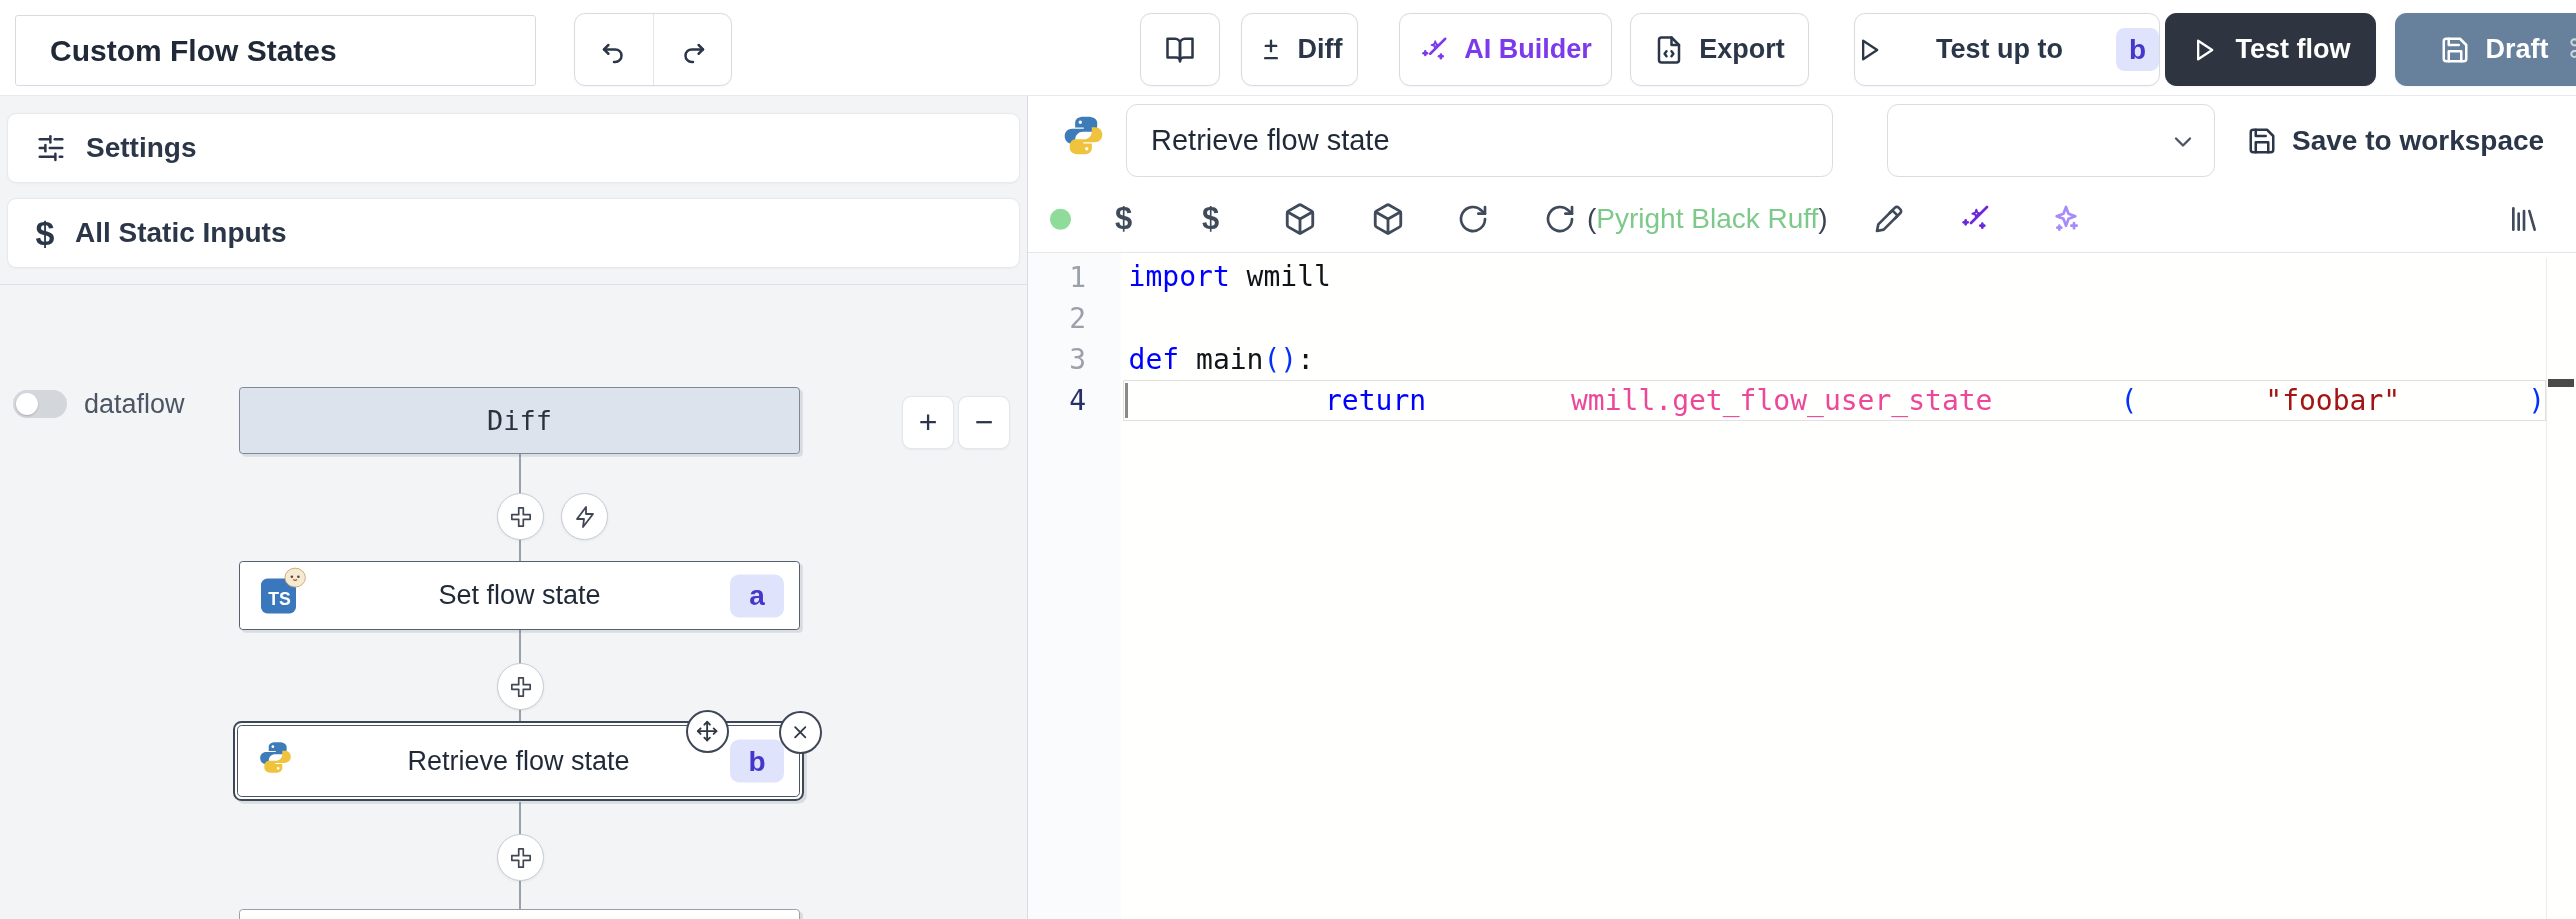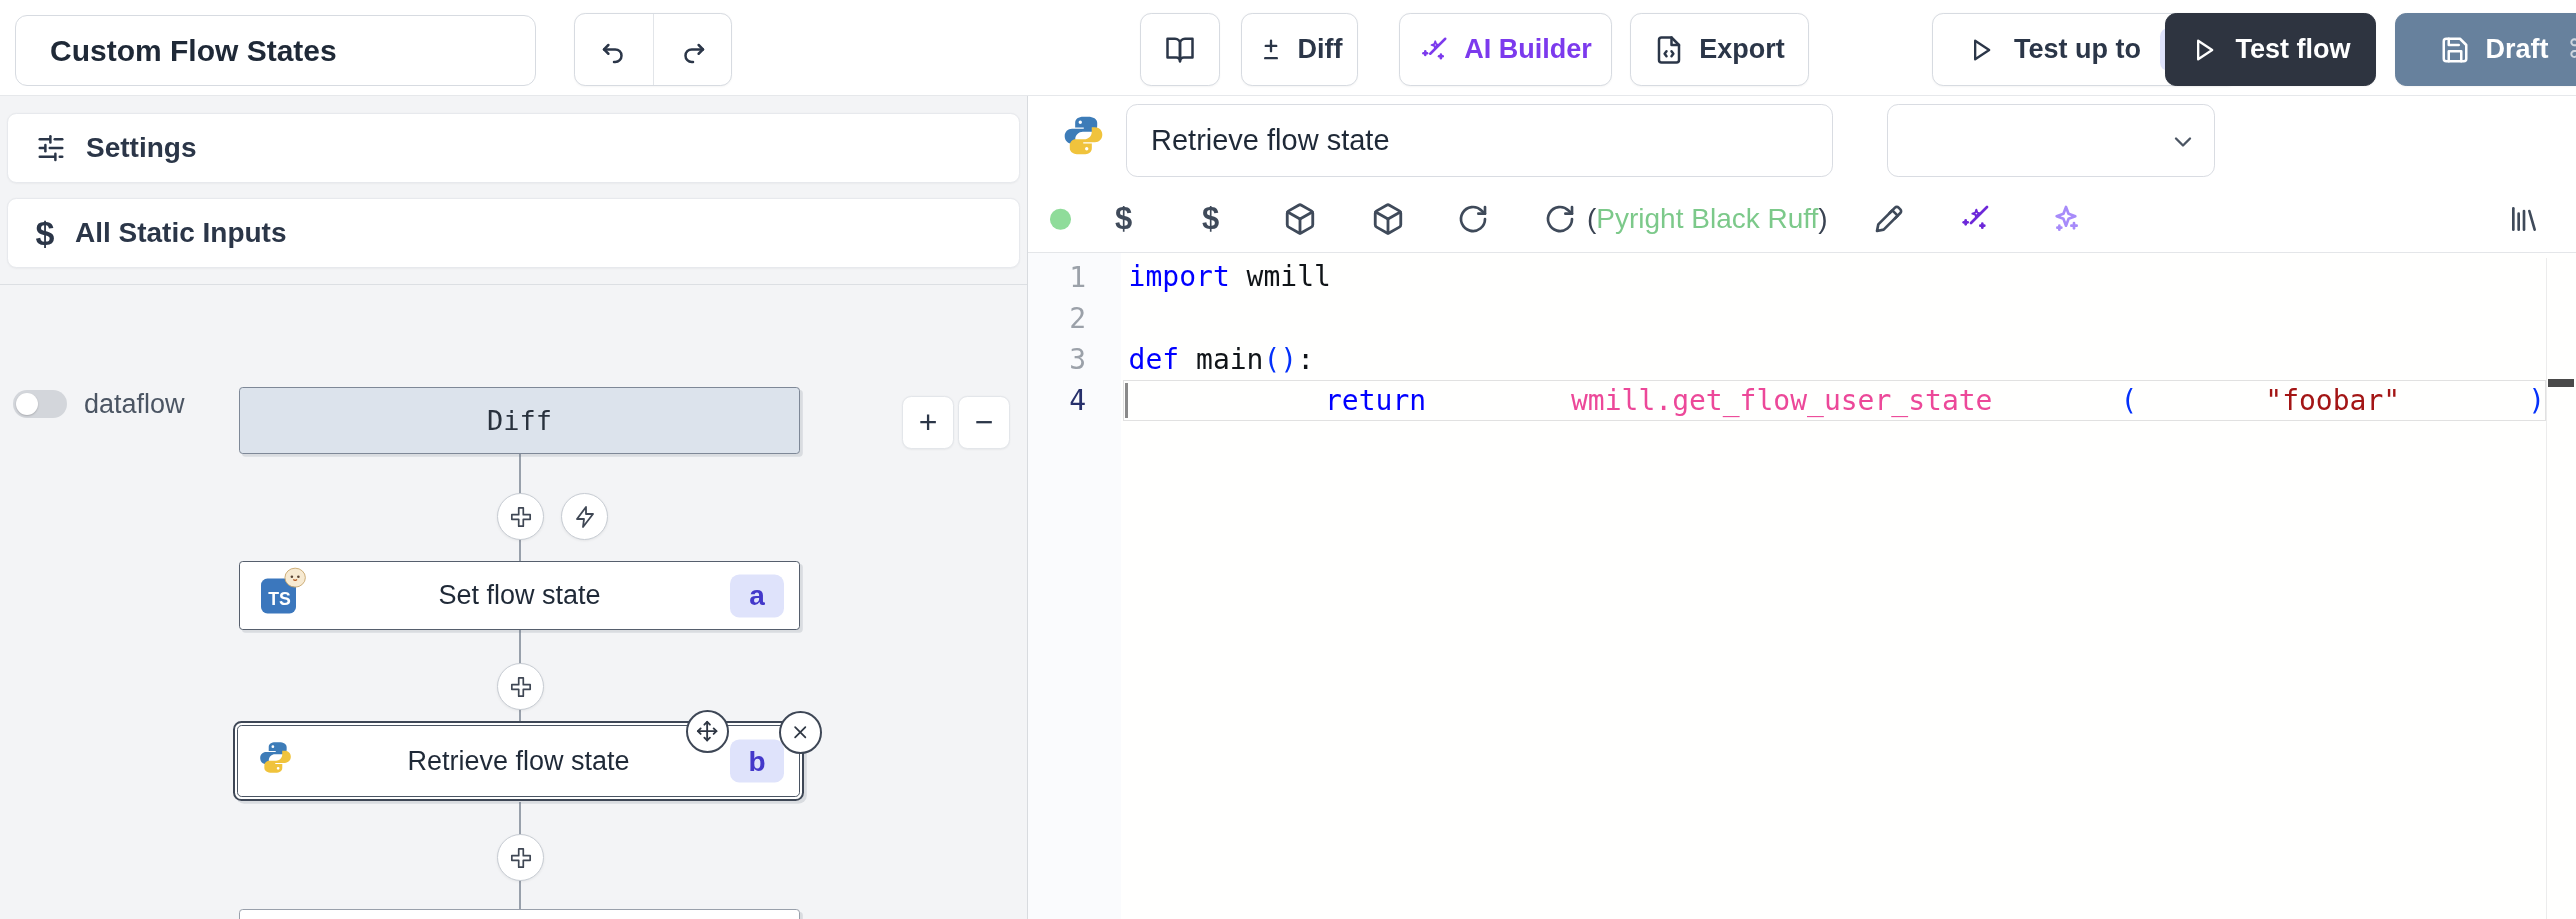--- a/index.html
+++ b/index.html
@@ -5,32 +5,32 @@
   * { box-sizing: border-box; margin: 0; padding: 0; }
   body { font-family: "Liberation Sans", sans-serif; background: #fff; }
   #app { position: relative; width: 2576px; height: 919px; overflow: hidden; background: #fff; color: #2b3648; }
   .mono { font-family: "DejaVu Sans Mono", monospace; }
 
   svg.ic { fill: none; stroke: currentColor; stroke-width: 2; stroke-linecap: round; stroke-linejoin: round; display: block; }
 
   
   #topbar { position: absolute; left: 0; top: 0; width: 2576px; height: 96px; background: #fff; border-bottom: 0.9px solid #e6e8eb; }
   .tb { position: absolute; top: 13px; height: 73px; display: flex; align-items: center; background: #fff; border: 0.9px solid #d7dbe1; border-radius: 11.2px; box-shadow: 0 0.9px 1.9px rgba(0,0,0,.04); font-size: 27px; font-weight: 700; color: #2b3648; cursor: pointer; }
-  #flow-title-input { position: absolute; left: 15px; top: 15px; width: 521px; height: 71px; border: 0.9px solid #d7dbe1; border-radius: 12px; padding: 0 0 0 34px; font-family: "Liberation Sans", sans-serif; font-size: 30px; font-weight: 700; color: #1f2937; outline: none; }
+  #flow-title-input { position: absolute; left: 15px; top: 15px; width: 521px; height: 71px; border: 0.9px solid #d7dbe1; border-radius: 3px; padding: 0 0 0 34px; font-family: "Liberation Sans", sans-serif; font-size: 30px; font-weight: 700; color: #1f2937; outline: none; }
   #undo-redo { left: 574px; width: 158px; padding: 0; overflow: hidden; }
   #undo-redo .half { width: 79px; height: 100%; display: flex; align-items: center; justify-content: center; }
   #undo-redo .half + .half { border-left: 0.9px solid #e2e5e9; }
   #path-group { left: 767px; width: 336px; padding: 0; overflow: hidden; border-color: #c9ced6; }
   #path-group .seg-gray { width: 169px; height: 100%; background: #cdd2d9; display: flex; align-items: center; justify-content: center; gap: 13px; font-weight: 700; }
   #path-group .seg-white { flex: 1; height: 100%; background: #fff; display: flex; align-items: center; justify-content: center; border-left: 0.9px solid #c9ced6; border-radius: 0 11.2px 11.2px 0; font-family: "DejaVu Sans Mono", monospace; font-size: 27px; font-weight: 400; color: #30394a; }
   #book-btn   { left: 1140px; width: 80px;  justify-content: center; }
   #diff-btn   { left: 1241px; width: 117px; justify-content: center; gap: 13px; }
   #ai-builder-btn { left: 1399px; width: 213px; justify-content: center; gap: 15px; color: #7c3aed; }
   #export-btn { left: 1630px; width: 179px; justify-content: center; gap: 15px; }
-  #test-up-to-btn { left: 1932px; width: 306px; justify-content: center; gap: 18.6px; }
+  #test-up-to-btn { left: 1854px; width: 306px; justify-content: space-between; gap: 18.6px; }
   .kbd-badge { display: inline-flex; align-items: center; justify-content: center; width: 43px; height: 43px; border-radius: 8.4px; background: #dfe3fc; color: #4338ca; font-size: 28px; font-weight: 700; }
   #test-flow-btn { left: 2165px; width: 211px; justify-content: center; gap: 17px; background: #2e3440; border-color: #2e3440; color: #fff; }
   #draft-btn { left: 2395px; width: 261px; justify-content: center; gap: 15px; background: #67819d; border-color: #67819d; color: #fff; }
   #draft-btn .shortcut { color: rgba(255,255,255,.68); font-weight: 400; font-size: 26px; margin-left: 3.7px; white-space: nowrap; }
 
   
   #left-panel { position: absolute; left: 0; top: 96px; width: 1028px; height: 824px; background: #f3f4f6; border-right: 0.9px solid #d8dbdf; }
   .side-card { position: absolute; left: 6.5px; width: 1013px; height: 70px; background: #fff; border: 0.9px solid #e7e9ed; border-radius: 9.3px; box-shadow: 0 0.9px 1.9px rgba(0,0,0,.04); display: flex; align-items: center; gap: 20.5px; padding-left: 28px; font-size: 28px; font-weight: 700; color: #2b3648; cursor: pointer; }
   #settings-card { top: 17px; }
   #static-inputs-card { top: 102px; }
@@ -342,20 +342,30 @@
           </svg>
       </span>
       <input id="step-name-input" value="Retrieve flow state" style="">
       <div id="version-select">
         <span class="chev">
             <svg class="ic" width="28" height="28" viewBox="0 0 24 24">
               <polyline points="6 9 12 15 18 9"></polyline>
             </svg>
           </span>
       </div>
+      <button id="save-workspace-btn">
+        <span>
+            <svg class="ic" width="30" height="30" viewBox="0 0 24 24">
+              <path d="M19 21H5a2 2 0 0 1-2-2V5a2 2 0 0 1 2-2h11l5 5v11a2 2 0 0 1-2 2Z"></path>
+              <path d="M17 21v-8H7v8"></path>
+              <path d="M7 3v5h8"></path>
+            </svg>
+          </span>
+        <span>Save to workspace</span>
+      </button>
     </div>
 
     <div id="editor-toolbar">
       <span class="etb" id="status-dot" style="background: rgb(143, 220, 154);"></span>
       <button class="etb dollar-ic" style="left:87px;">
           <span>$</span>
         </button>
       <button class="etb dollar-ic" style="left:174px;">
           <span>$</span>
         </button>

